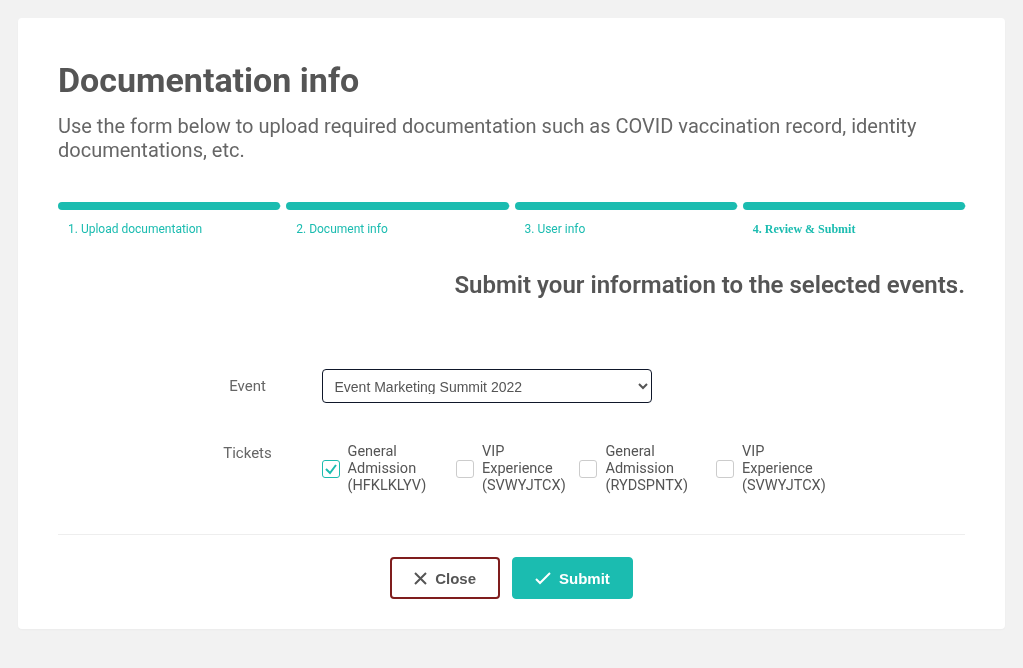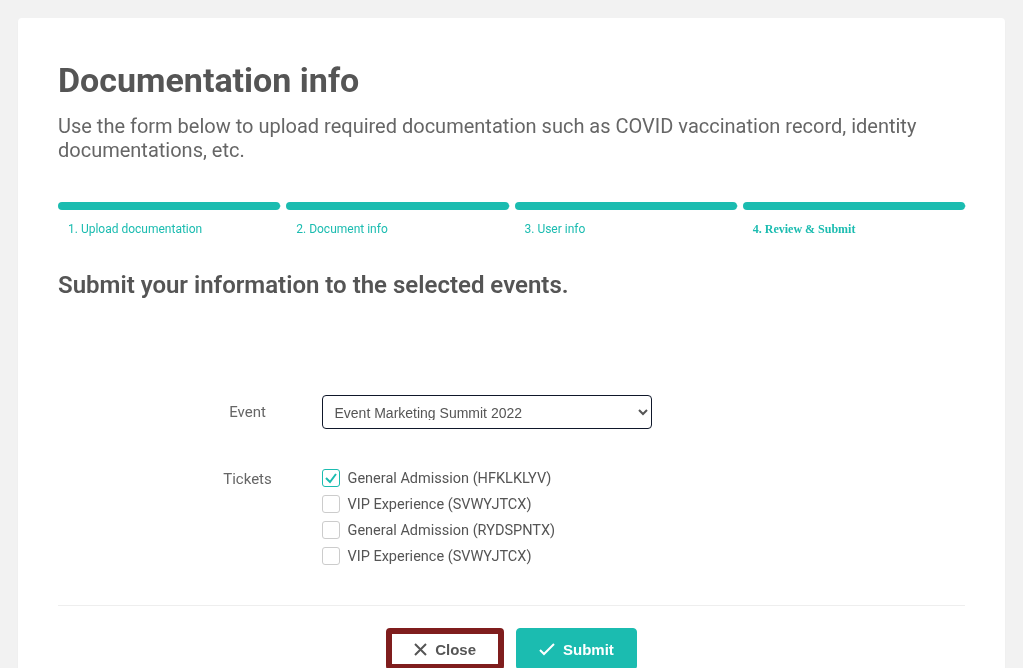--- a/index.html
+++ b/index.html
@@ -60,25 +60,25 @@
       color: #1bbcb0;
       padding-left: 10px;
       margin-top: 12px;
     }
     .step.active .step-label {
       font-weight: 700;
       font-family: Liberation Serif, serif;
     }
     
     h2.section-heading {
-      text-align: left;
+      text-align: right;
       font-size: 24px;
       font-weight: 600;
       color: #555;
-      margin-bottom: 96px;
+      margin-bottom: 70px;
     }
     
     .form-area {
       width: 640px;
       margin: 0 auto 18px auto;
     }
     .form-row {
       display: flex;
       margin-bottom: 40px;
     }
@@ -101,21 +101,21 @@
       height: 34px;
       padding: 8px 8px;
       font-size: 14px;
       color: #555;
       border: 1px solid #0f172a;
       border-radius: 4px;
       background: #fff;
     }
     .ticket-list {
       display: flex;
-      flex-direction: column;
+      flex-direction: row;
       gap: 8px;
     }
     .ticket-item {
       display: flex;
       align-items: center;
       gap: 8px;
     }
     .chk {
       width: 18px;
       height: 18px;
@@ -152,21 +152,21 @@
       border-radius: 4px;
       font-size: 15px;
       font-weight: 600;
       cursor: pointer;
       display: inline-flex;
       align-items: center;
       gap: 8px;
     }
     .btn-secondary {
       background: #fff;
-      border: 6px solid #7f1d1d;
+      border: 2px solid #7f1d1d;
       color: #555;
     }
     .btn-primary {
       background: #1bbcb0;
       border: 1px solid #1bbcb0;
       color: #fff;
       justify-content: flex-end;
     }
     .btn svg { display: block; }
   </style>

